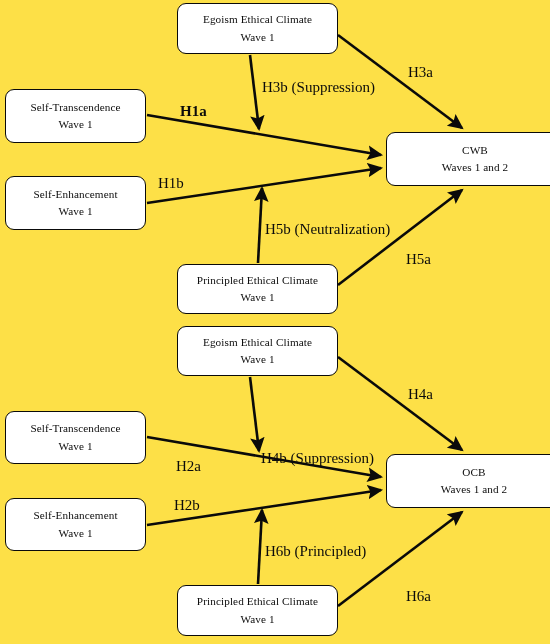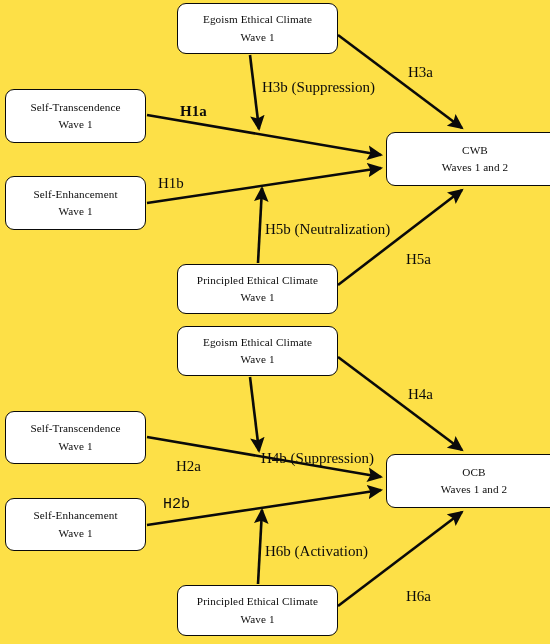--- a/index.html
+++ b/index.html
@@ -120,17 +120,17 @@
 
   <div class="edge-label" style="left: 408px; top: 64px;">H3a</div>
   <div class="edge-label" style="left: 262px; top: 79px;">H3b (Suppression)</div>
   <div class="edge-label" style="left: 180px; top: 103px; font-weight: bold;">H1a</div>
   <div class="edge-label" style="left: 158px; top: 175px;">H1b</div>
   <div class="edge-label" style="left: 265px; top: 221px;">H5b (Neutralization)</div>
   <div class="edge-label" style="left: 406px; top: 239px; margin-top: 12px;">H5a</div>
   <div class="edge-label" style="left: 408px; top: 386px;">H4a</div>
   <div class="edge-label" style="left: 261px; top: 410px; margin-top: 40px;">H4b (Suppression)</div>
   <div class="edge-label" style="left: 176px; top: 444px; margin-top: 14px;">H2a</div>
-  <div class="edge-label" style="left: 163px; top: 497px; font-family: Liberation Mono, monospace;">H2b</div>
-  <div class="edge-label" style="left: 265px; top: 543px;">H6b (Activation)</div>
+  <div class="edge-label" style="left: 174px; top: 497px;">H2b</div>
+  <div class="edge-label" style="left: 265px; top: 543px;">H6b (Principled)</div>
   <div class="edge-label" style="left: 406px; top: 588px;">H6a</div>
 
 </div>
 
 </body></html>

